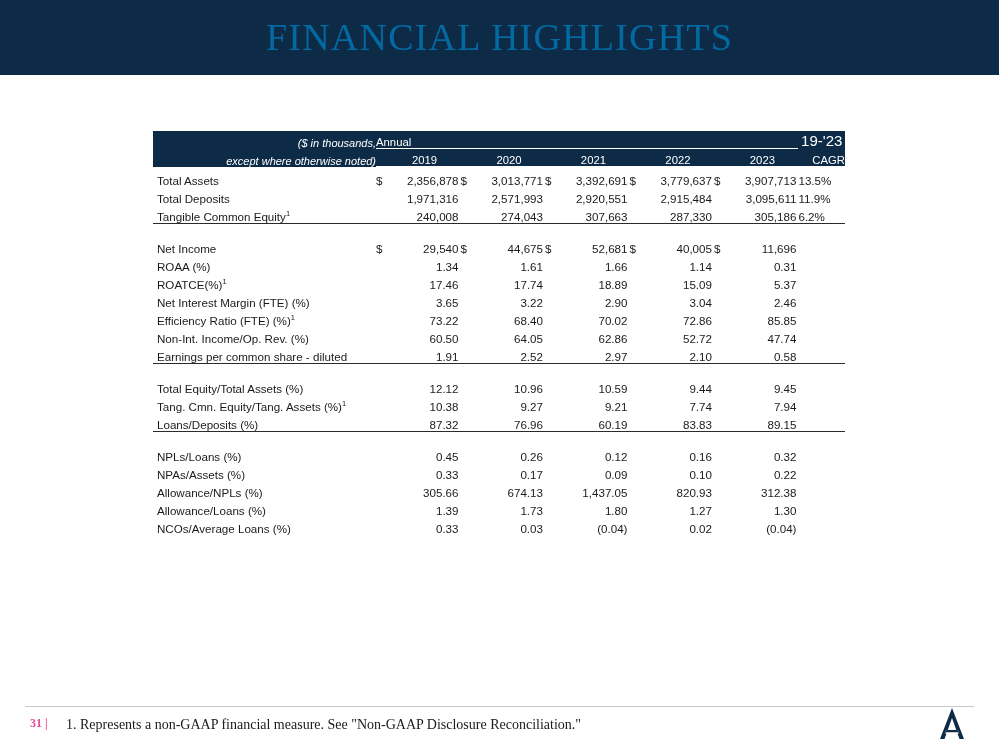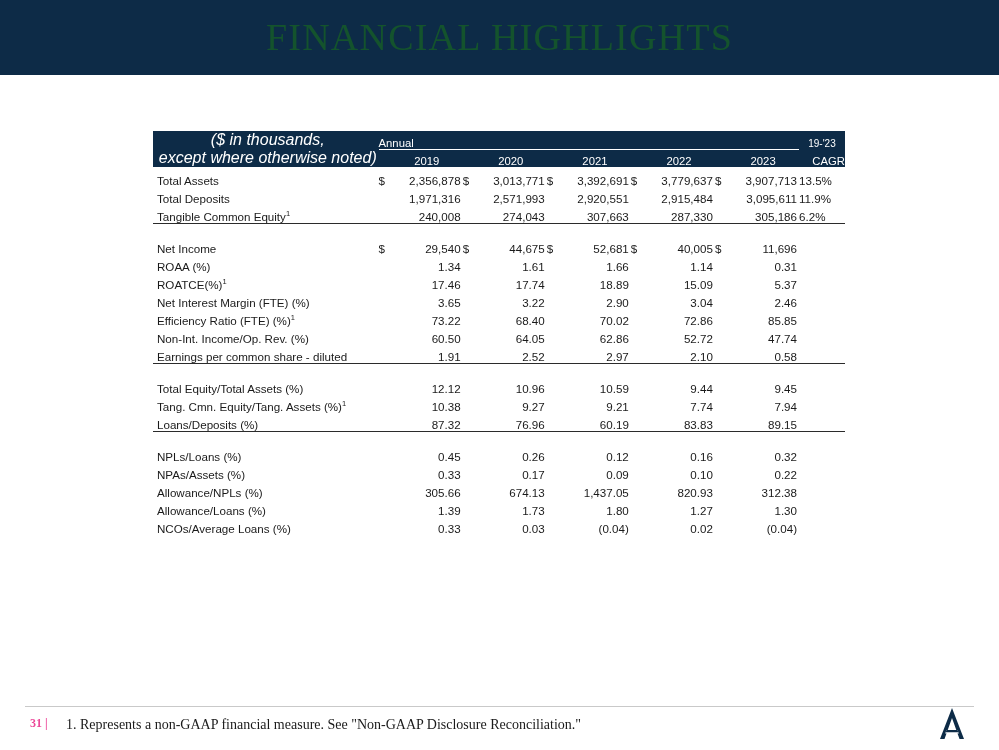--- a/index.html
+++ b/index.html
@@ -26,21 +26,21 @@
     background: #0d2b47;
   }
   .header-title {
     position: absolute;
     left: 0;
     top: 0;
     width: 999px;
     height: 75px;
     line-height: 75px;
     text-align: center;
-    color: #14532d;
+    color: #0369a1;
     font-family: "Liberation Serif", serif;
     font-size: 38px;
     letter-spacing: 1.2px;
     font-weight: 400;
   }
 
   
   .table-wrap {
     position: absolute;
     left: 153px;
@@ -61,33 +61,33 @@
   }
 
   
   .hdr-row1 td, .hdr-row2 td {
     background: #0d2b47;
     color: #ffffff;
     height: 17px;
   }
   .hdr-label {
     font-style: italic;
-    font-size: 16px;
+    font-size: 11px;
     padding-left: 4px !important;
-    text-align: center;
+    text-align: right;
   }
   .hdr-annual {
     text-align: left;
     font-weight: bold;
     font-size: 11.3px;
     border-bottom: 1px solid #ffffff;
   }
   .hdr-cagr {
     text-align: center;
-    font-size: 10px;
+    font-size: 15px;
     font-weight: bold;
   }
   .hdr-year {
     text-align: center;
     font-weight: bold;
     font-size: 11.3px;
     border-bottom: 1px solid #ffffff;
   }
   .hdr-cagr2 {
     text-align: right;

